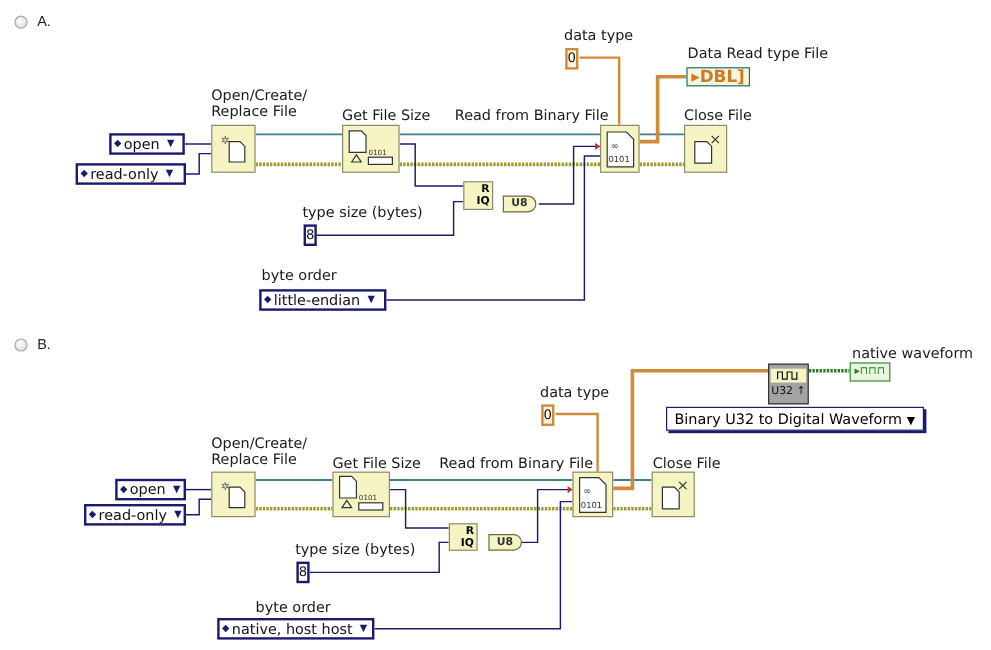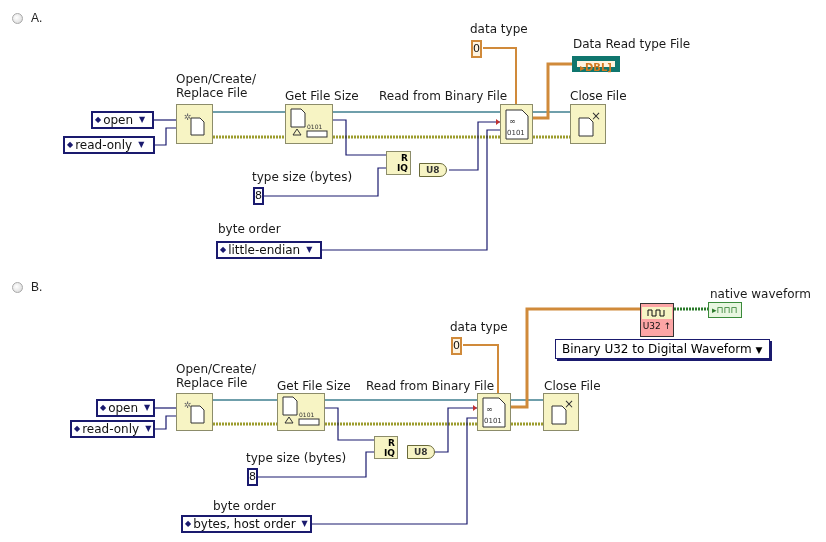--- a/index.html
+++ b/index.html
@@ -18,22 +18,22 @@
           display: flex; align-items: center; gap: 2px; cursor: pointer; }
   .ctrl .arr { font-size: 8px; color: #1a1a6e; margin-left: 4px; }
   .ctrl .inc { font-size: 8px; color: #1a1a6e; }
   .node { background: #f7f4c4; border: 1px solid #8c8c6a; box-sizing: border-box;
           display: flex; align-items: center; justify-content: center; cursor: pointer; }
   .numc { border: 2px solid #1a1a6e; background: #fff; box-sizing: border-box;
           width: 11px; height: 18px; font-size: 11px; line-height: 14px; text-align: center;
           color: #111; }
   .dtc { border: 2px solid #d08a3a; background: #fff4e0; box-sizing: border-box;
          width: 11px; height: 18px; font-size: 11px; line-height: 14px; text-align: center; color: #111; }
-  .ind { border: 5px solid #0f766e; background: #fff4e0; box-sizing: border-box;
-         font-size: 10px; font-weight: bold; color: #d07a20; height: 16px; line-height: 14px;
+  .ind { border: 1px solid #0f766e; background: #fff4e0; box-sizing: border-box;
+         font-size: 14px; font-weight: bold; color: #d07a20; height: 16px; line-height: 14px;
          padding: 0 3px; white-space: nowrap; }
   .u8 { border: 1px solid #6a6a3a; background: #f7f4c4; box-sizing: border-box; height: 14px;
         font-size: 9px; font-weight: bold; line-height: 12px; padding: 0 6px;
         border-radius: 0 7px 7px 0; color: #333; }
   .ring { border: 1px solid #1a1a6e; box-shadow: 2px 2px 0 #1a1a6e; background: #fff;
           box-sizing: border-box; height: 20px; font-size: 12px; line-height: 18px; padding: 0 6px;
           white-space: nowrap; cursor: pointer; }
   .dwf { border: 1px solid #3a8a3a; background: #e8f6e0; box-sizing: border-box; height: 16px;
          font-size: 9px; color: #2a7a2a; line-height: 14px; padding: 0 3px; }
   svg.wires { position: absolute; left: 0; top: 0; pointer-events: none; }
@@ -206,28 +206,28 @@
   <span style="align-self:flex-end;margin-right:2px">R</span>
     <span style="align-self:flex-end;margin-right:2px">IQ</span>
 </div>
 <div class="abs u8" style="left:407px;top:445px">U8</div>
 <div class="abs lbl" style="left:246px;top:451px">type size (bytes)</div>
 <div class="abs numc" style="left:247px;top:468px">8</div>
 
 <div class="abs lbl" style="left:213px;top:499px">byte order</div>
 <div class="abs ctrl" style="left:181px;top:515px;width:131px">
   <span class="inc">◆</span>
-    <span>bytes, host order</span>
+    <span>native, host host</span>
     <span class="arr">▼</span>
 </div>
 
 <div class="abs lbl" style="left:450px;top:320px">data type</div>
 <div class="abs dtc" style="left:451px;top:337px">0</div>
 
-<div class="abs node" style="left:640px;top:303px;width:34px;height:34px;flex-direction:column;background:#fca5a5;border-color:#333">
+<div class="abs node" style="left:640px;top:303px;width:34px;height:34px;flex-direction:column;background:#a3a3a3;border-color:#333">
   <svg width="30" height="12">
       <rect x="0" y="0" width="30" height="12" fill="#f7f4c4"></rect>
       <polyline points="6,9 6,3 10,3 10,9 14,9 14,3 18,3 18,9 22,9 22,3" stroke="#111" fill="none"></polyline>
     </svg>
   <div style="font-size:9px;color:#111;line-height:14px"><span>U32</span> ↑</div>
 </div>
 <div class="abs ring" style="left:555px;top:339px">
   <span>Binary U32 to Digital Waveform</span> <span style="font-size:9px">▼</span>
 </div>
 

